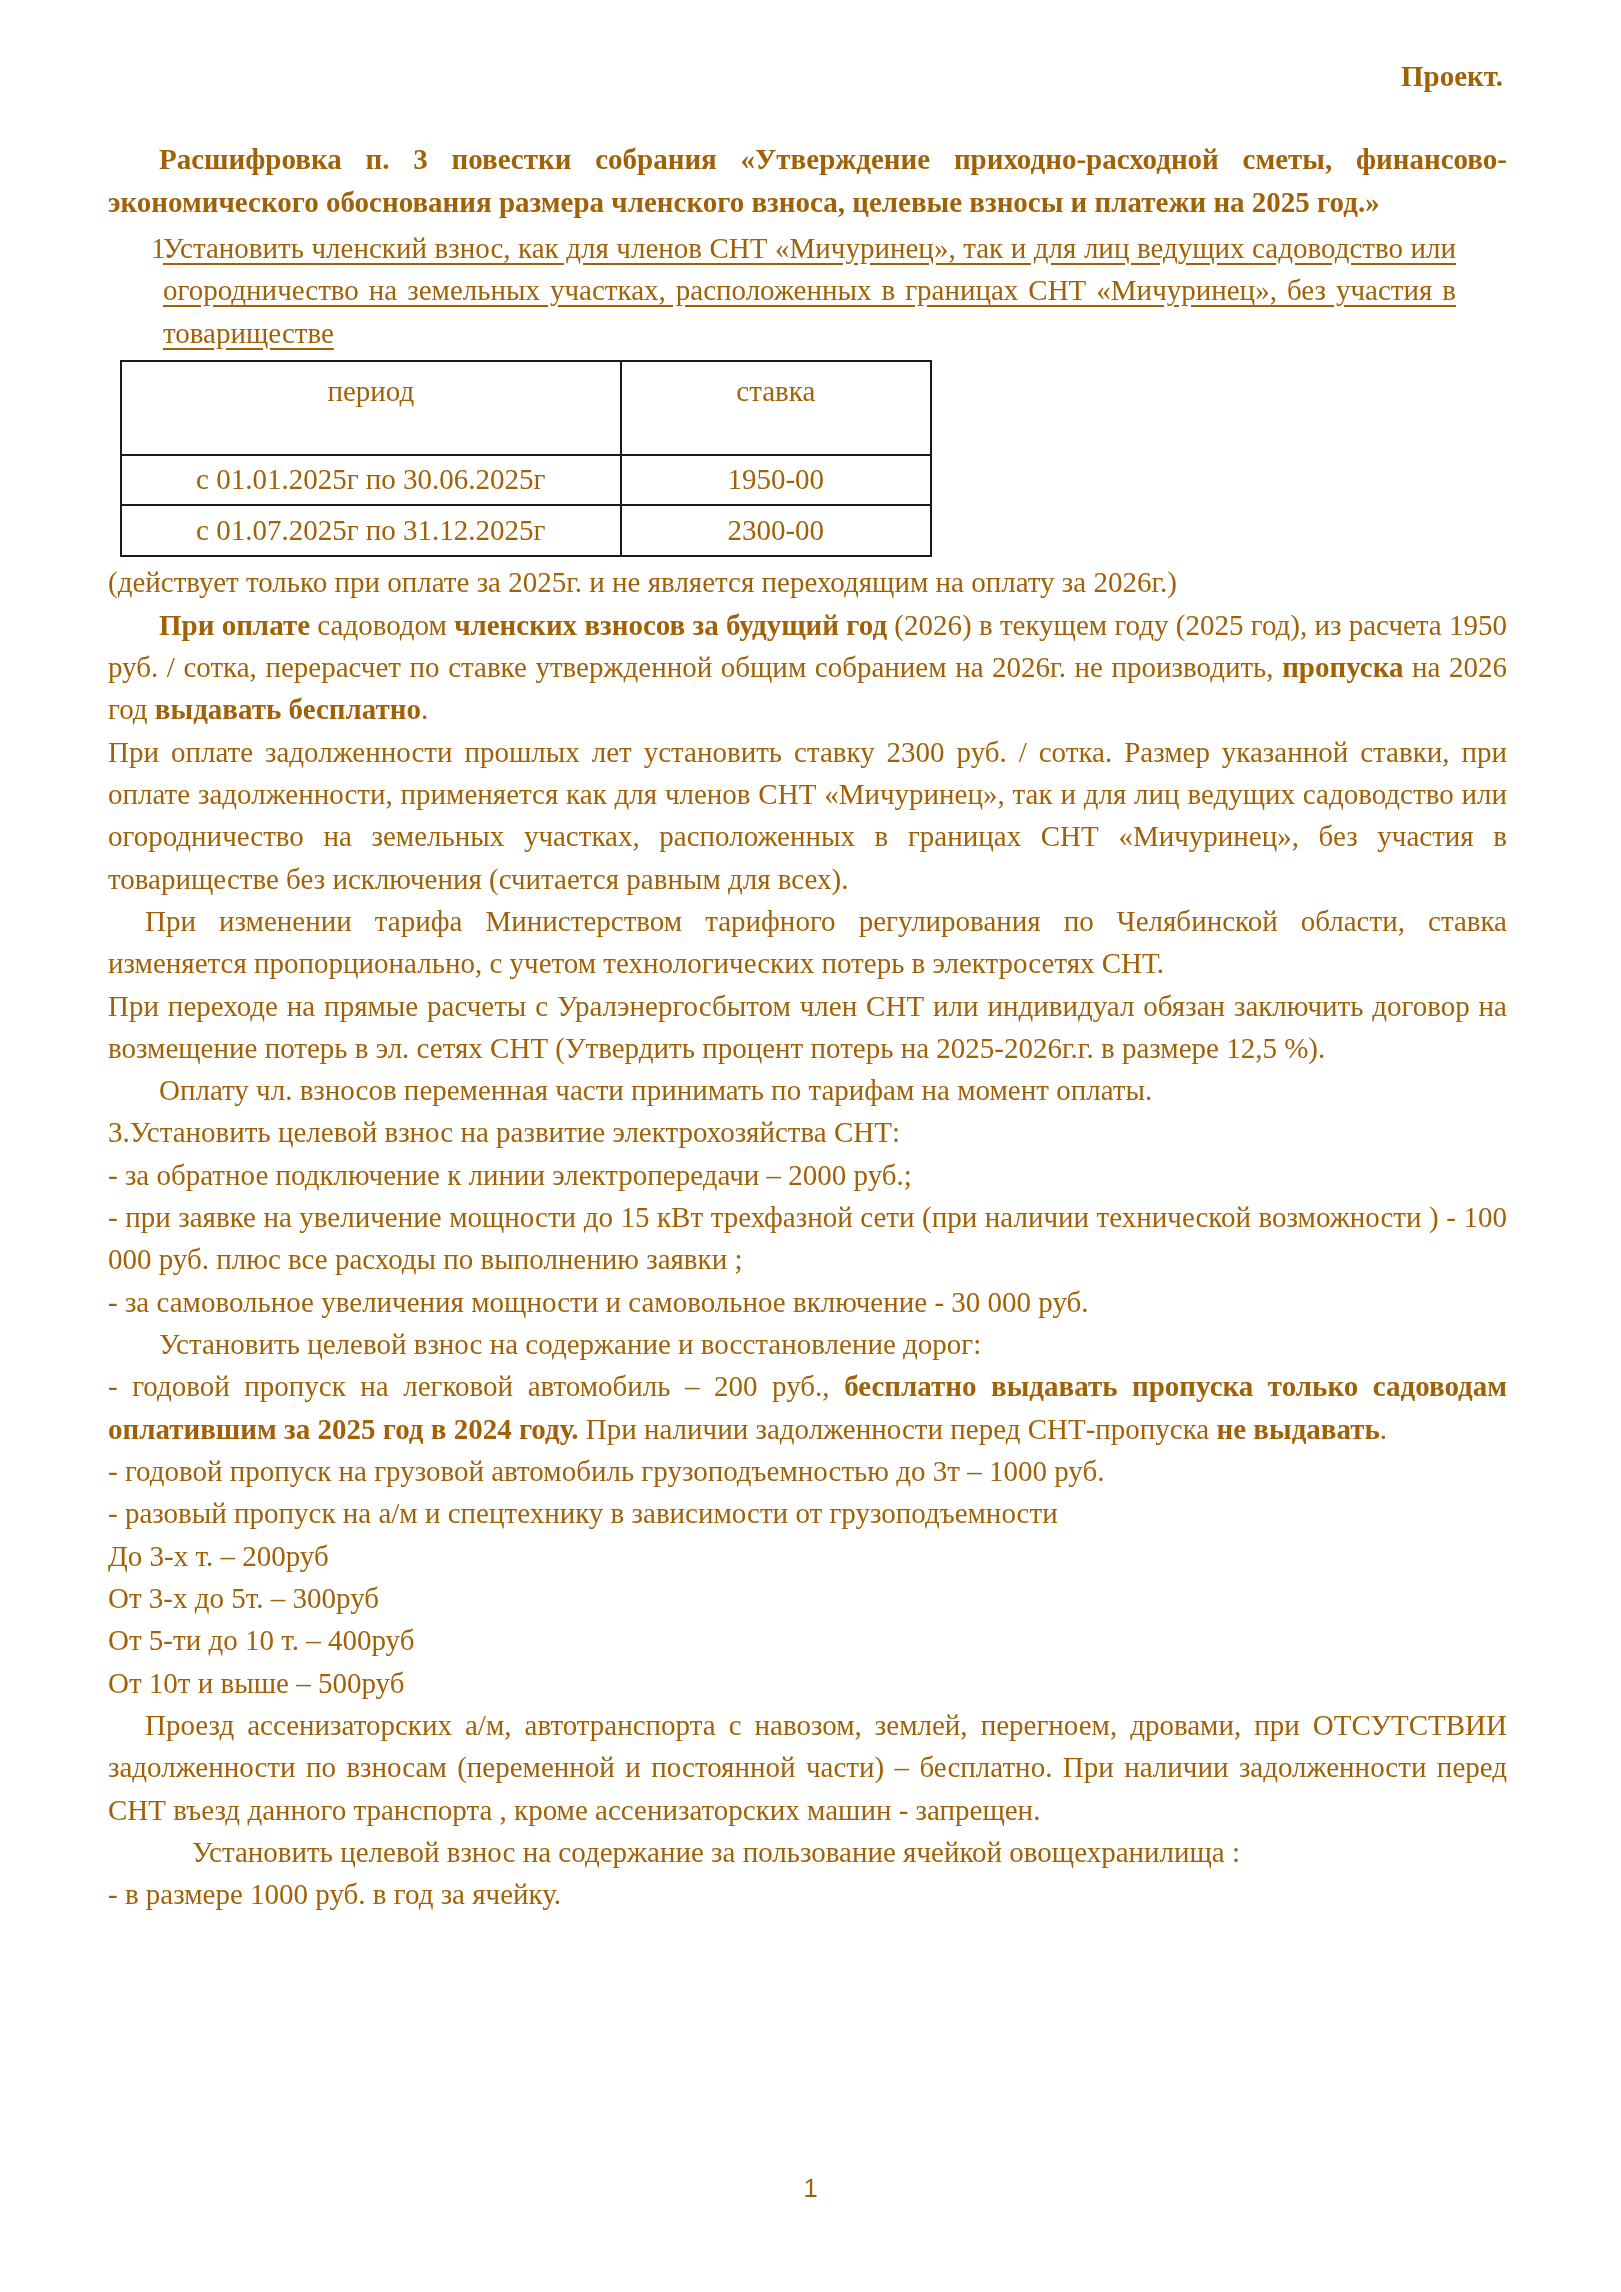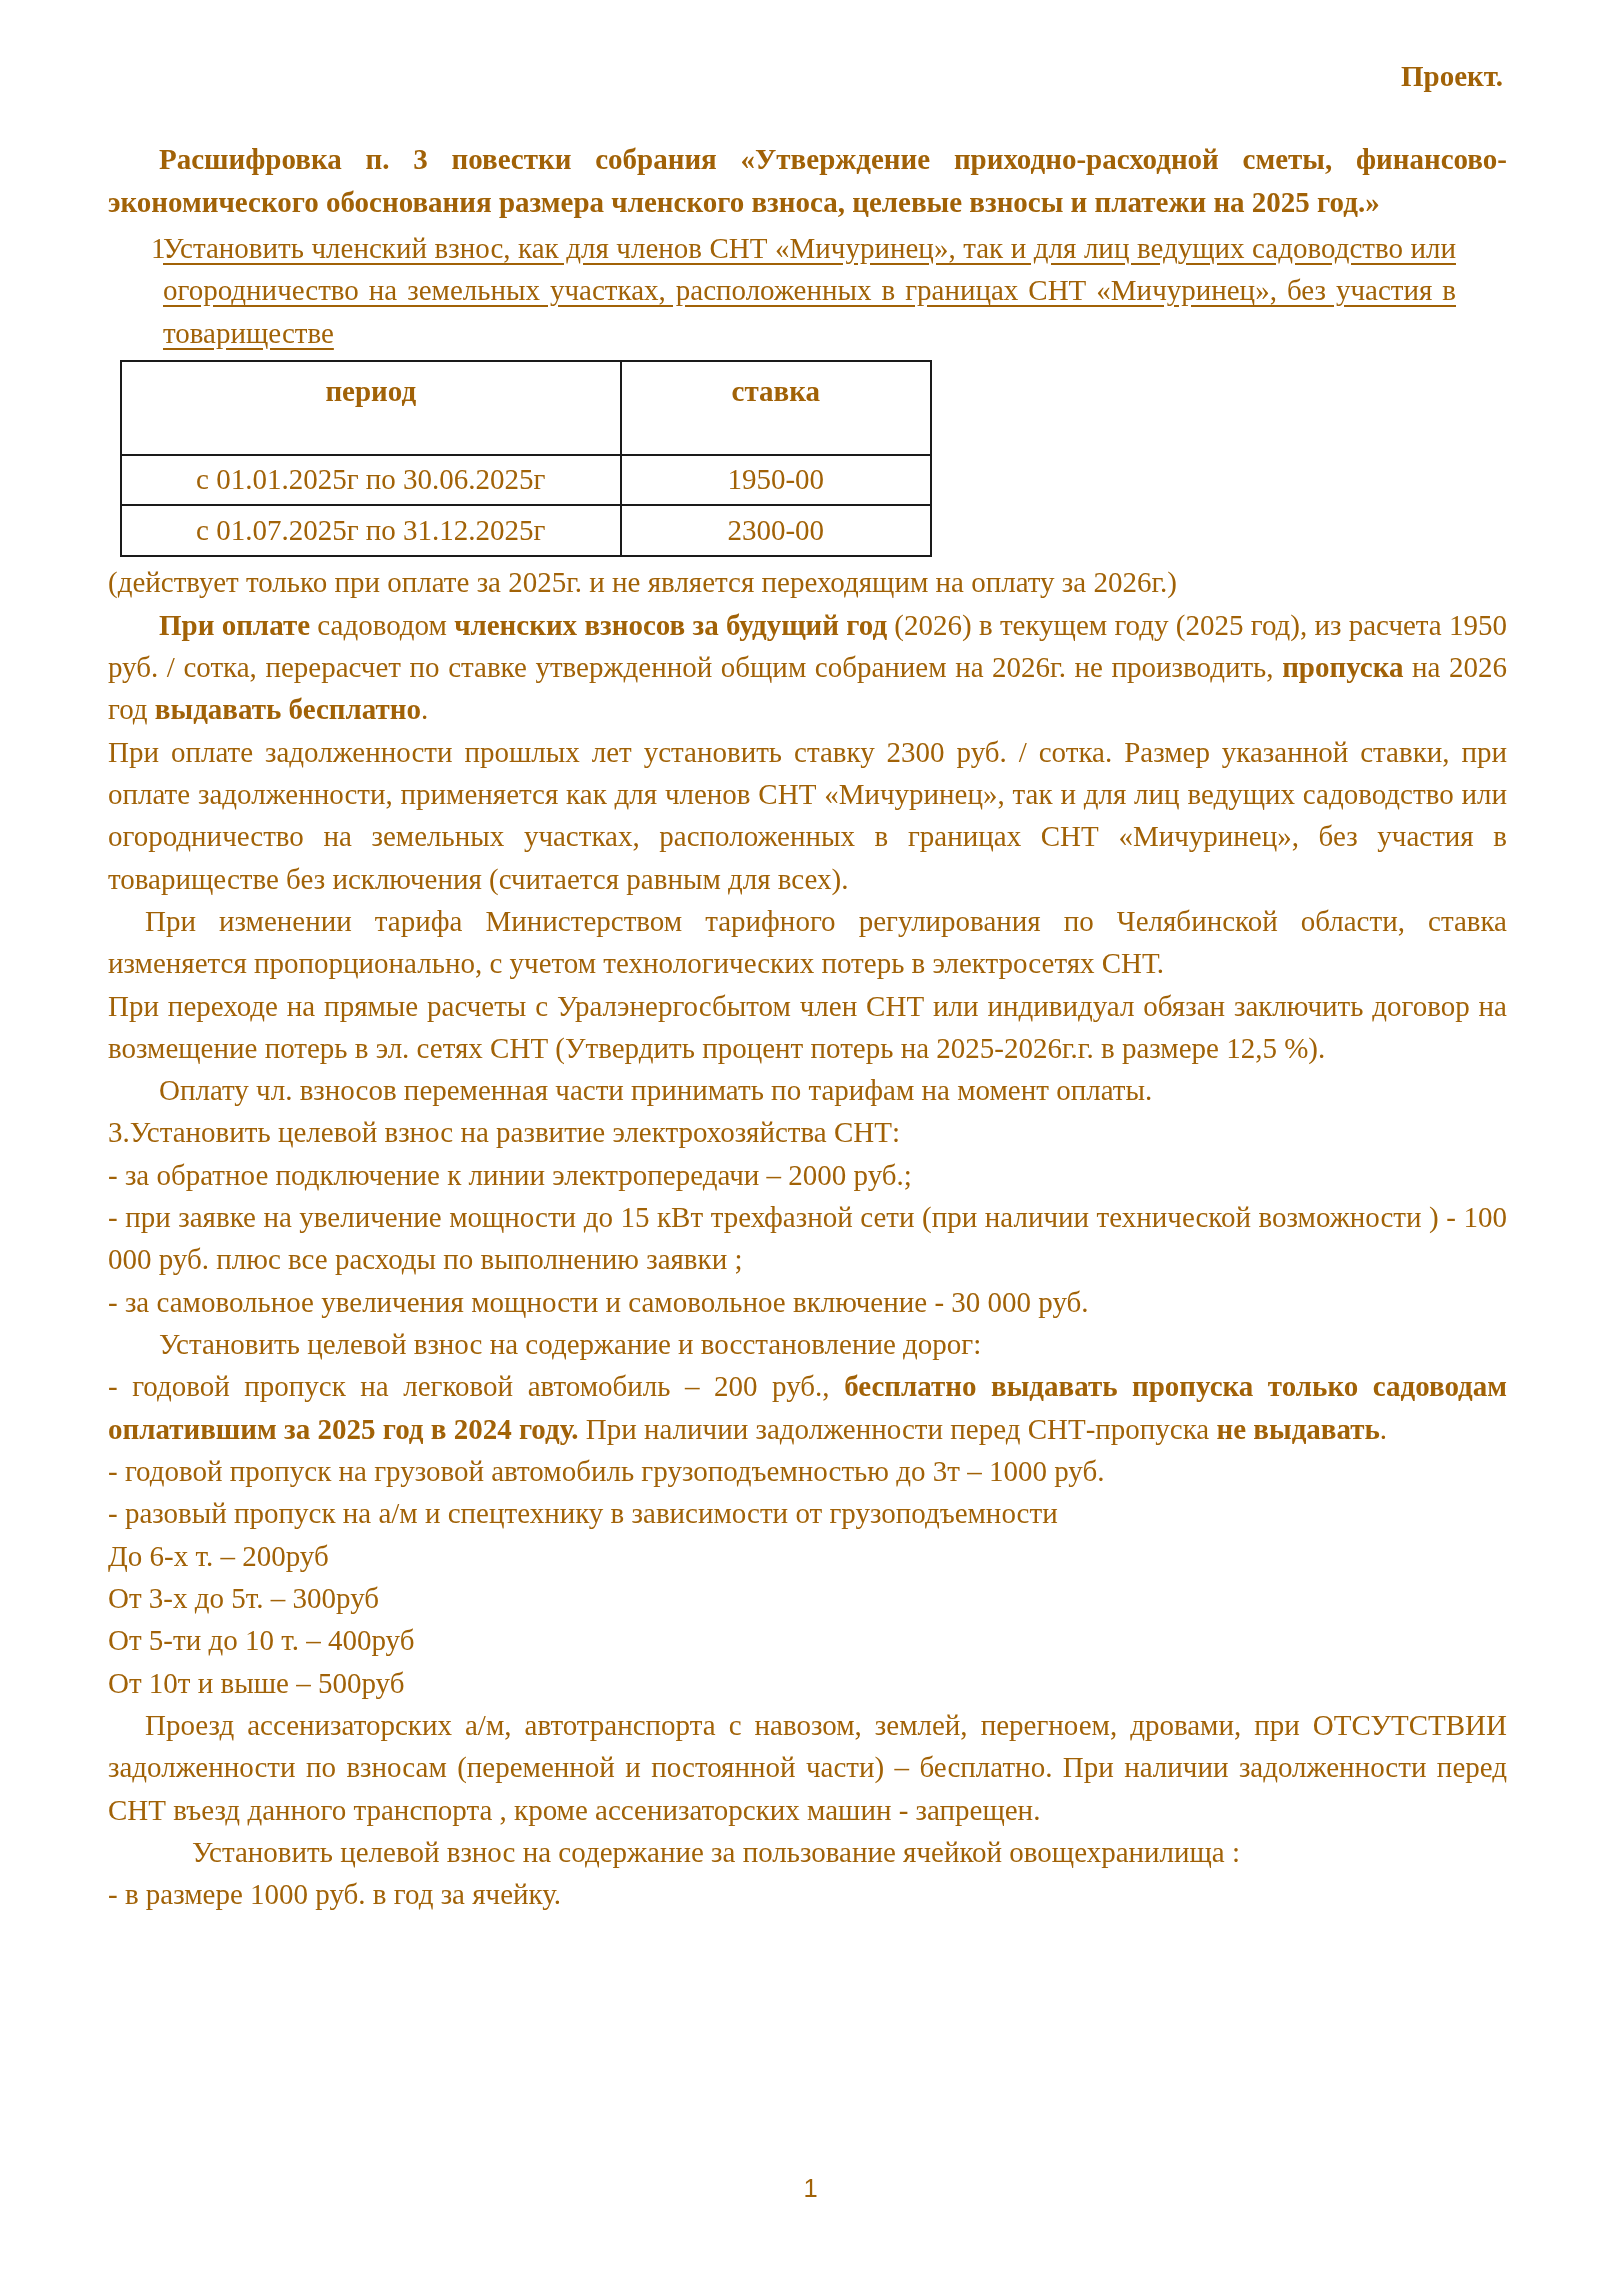--- a/index.html
+++ b/index.html
@@ -72,21 +72,21 @@
     table-layout: fixed;
   }
   table.rates td, table.rates th {
     border: 2px solid #1a1a1a;
     padding: 0;
     text-align: center;
     font-size: 29px;
     font-family: "Liberation Serif", "DejaVu Serif", serif;
   }
   table.rates th {
-    font-weight: bold;
+    font-weight: normal;
     height: 84px;
     vertical-align: top;
     padding-top: 7.8px;
   }
   table.rates td {
     height: 43px;
     vertical-align: middle;
     padding: 2px 0 3.9px 0;
   }
   table.rates .col-period { width: 498px; }
@@ -157,21 +157,21 @@
   <p class="left">- за самовольное  увеличения мощности и самовольное включение - 30 000 руб.</p>
 
   <p class="left ind">Установить целевой взнос на содержание и восстановление дорог:</p>
 
   <p class="just"><span>- годовой пропуск на легковой автомобиль – 200 руб., </span><b>бесплатно выдавать пропуска только садоводам оплатившим за 2025 год в 2024 году.</b><span> При наличии задолженности перед СНТ-пропуска </span><b>не выдавать</b><span>.</span></p>
 
   <p class="left">- годовой пропуск на грузовой автомобиль грузоподъемностью до 3т – 1000 руб.</p>
 
   <p class="left">- разовый пропуск на а/м и спецтехнику в зависимости от грузоподъемности</p>
 
-  <p class="left">До 6-х т. – 200руб</p>
+  <p class="left">До 3-х т. – 200руб</p>
   <p class="left">От 3-х до 5т. – 300руб</p>
   <p class="left">От 5-ти до 10 т. – 400руб</p>
   <p class="left">От 10т и выше – 500руб</p>
 
   <p class="just ind-sm">Проезд ассенизаторских а/м, автотранспорта с навозом, землей, перегноем, дровами, при ОТСУТСТВИИ   задолженности по взносам (переменной и постоянной части) – бесплатно. При наличии задолженности перед СНТ въезд данного транспорта , кроме   ассенизаторских машин - запрещен.</p>
 
   <p class="left ind-lg">Установить целевой взнос на содержание  за пользование ячейкой овощехранилища :</p>
 
   <p class="left">-  в размере 1000 руб. в год за ячейку.</p>
 

